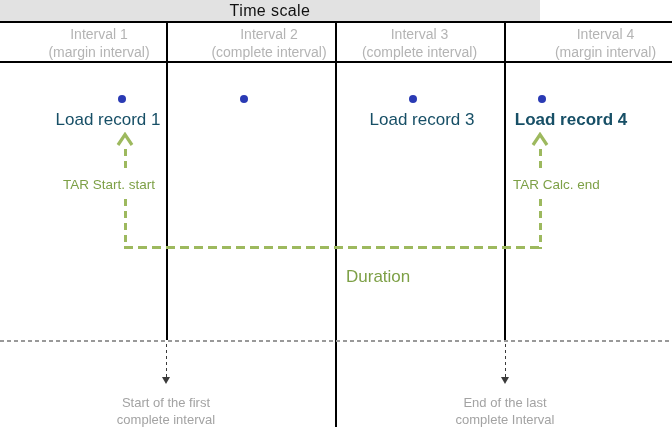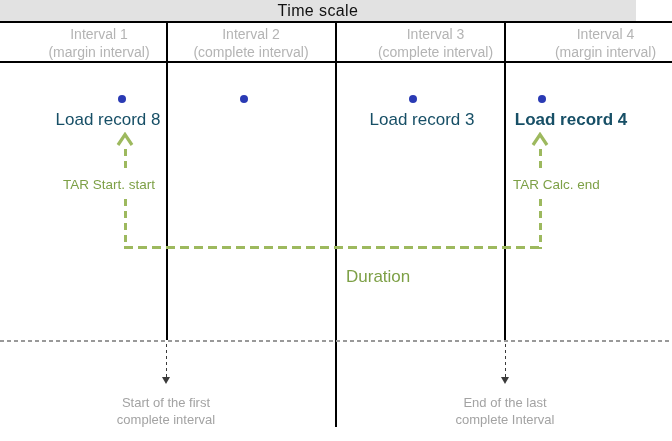--- a/index.html
+++ b/index.html
@@ -2,38 +2,38 @@
 <html><head>
 <meta charset="utf-8">
 <style>
   html,body{margin:0;padding:0;background:#fff;}
   #canvas{
     position:relative;width:672px;height:441px;overflow:hidden;background:#ffffff;
     font-family:"Liberation Sans", sans-serif;
   }
   .abs{position:absolute;}
   
-  .header-band{left:0;top:0;width:636px;height:21px;background:#e2e2e2;
+  .header-band{left:0;top:0;width:540px;height:21px;background:#e2e2e2;
     display:flex;align-items:center;justify-content:center;}
   .title{font-size:16px;letter-spacing:.4px;color:#111;line-height:21px;}
   
   .hrule{left:0;width:672px;height:2px;background:#000;}
   .hrule.r1{top:21px;}
   .hrule.r2{top:61px;}
   
   .vline{width:2px;background:#000;top:23px;}
   .vline.v1{left:166px;height:317px;}
   .vline.v2{left:335px;height:404px;}
   .vline.v3{left:504px;height:317px;}
   
   .interval-cell{top:25px;height:36px;text-align:center;color:#b4b4b4;
     font-size:14px;line-height:18px;}
   .ic1{left:0;width:198px;}
-  .ic2{left:150px;width:202px;}
-  .ic3{left:353px;width:165px;}
+  .ic2{left:168px;width:202px;}
+  .ic3{left:337px;width:165px;}
   .ic4{left:506px;width:199px;}
   
   .dot{width:8px;height:8px;border-radius:50%;background:#2a3ab4;top:95px;}
   .record-label{top:110px;width:160px;text-align:center;color:#174f66;font-size:17px;}
   
   .gdash-v{width:3px;background:repeating-linear-gradient(to bottom,#9db95e 0 7px,transparent 7px 12px);}
   .gdash-h{height:3px;background:repeating-linear-gradient(to right,#9db95e 0 9px,transparent 9px 14px);}
   .green-text{color:#7da046;font-size:13.5px;white-space:nowrap;}
   .duration{top:267px;left:346px;width:150px;color:#7da046;font-size:17px;}
   .chevron{width:20px;height:15px;top:132px;}
@@ -80,21 +80,21 @@
   <div class="abs interval-cell ic4">
     <div>Interval 4</div>
     <div>(margin interval)</div>
   </div>
 
   <div class="abs dot" style="left:118px;"></div>
   <div class="abs dot" style="left:240px;"></div>
   <div class="abs dot" style="left:409px;"></div>
   <div class="abs dot" style="left:538px;"></div>
 
-  <div class="abs record-label" style="left:28px;">Load record 8</div>
+  <div class="abs record-label" style="left:28px;">Load record 1</div>
   <div class="abs record-label" style="left:342px;">Load record 3</div>
   <div class="abs record-label" style="left:491px;font-weight:bold;">Load record 4</div>
 
   <svg class="abs chevron" style="left:115px;" viewBox="0 0 20 15">
     <path d="M3 13 L10 2.5 L17 13" fill="none" stroke="#9db95e" stroke-width="3.2"></path>
   </svg>
   <div class="abs gdash-v" style="left:123.5px;top:149px;height:22px;"></div>
   <div class="abs green-text" style="left:63px;top:177px;">TAR Start. start</div>
   <div class="abs gdash-v" style="left:123.5px;top:199px;height:50px;"></div>
 

